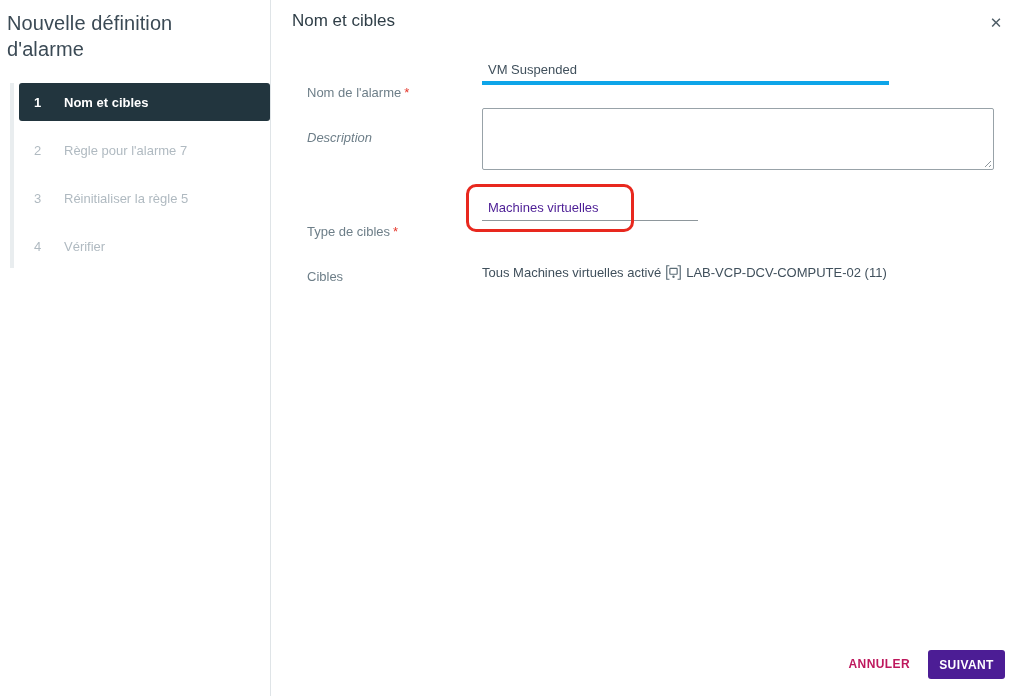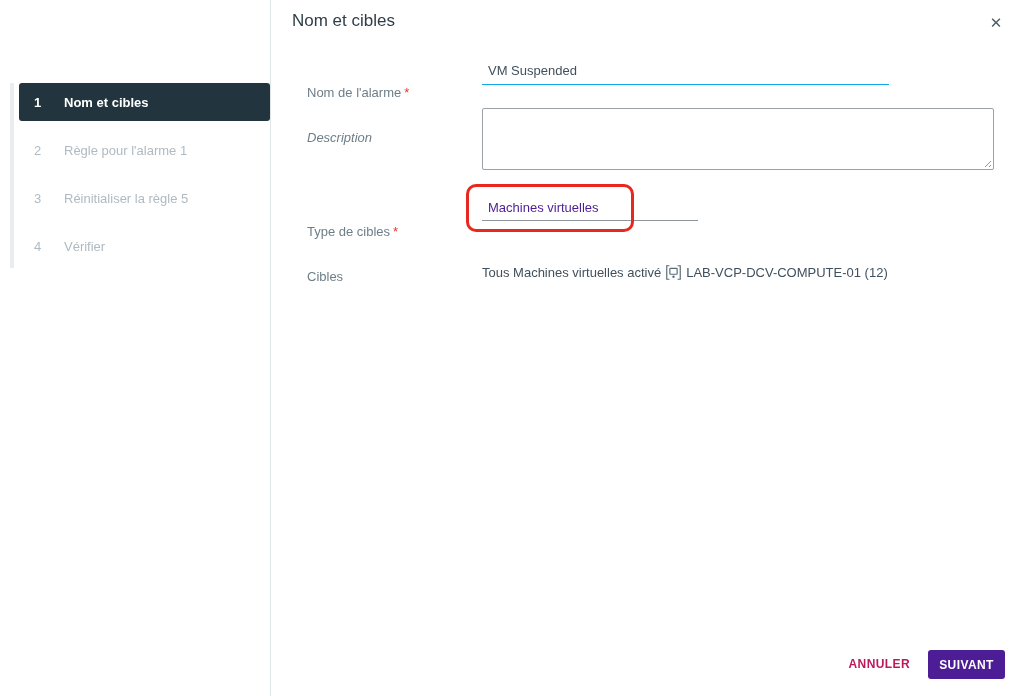--- a/index.html
+++ b/index.html
@@ -40,21 +40,21 @@
   .form-label { position: absolute; left: 36px; font-size: 13px; color: #6d7e88; white-space: nowrap; margin-top: 28px; }
   .required-marker { color: #e5382c; margin-left: 3px; font-size: 13px; }
 
   .lbl-alarm-name { top: 57px; }
   .lbl-description { top: 102px; font-style: italic; }
   .lbl-target-type { top: 196px; }
   .lbl-targets { top: 241px; }
 
   .underline-input {
     position: absolute; left: 211px; top: 59px; width: 407px; height: 26px;
-    border: none; border-bottom: 1px solid #0ea5e9; background: transparent;
+    border: none; border-bottom: 4px solid #0ea5e9; background: transparent;
     font-family: "Liberation Sans", sans-serif; font-size: 13px; color: #40505c;
     padding: 0 0 2px 6px; outline: none;
   }
 
   .textarea-wrap { position: absolute; left: 211px; top: 108px; width: 512px; height: 62px; }
   .description-textarea {
     width: 100%; height: 100%; resize: none;
     border: 1px solid #98a2a8; border-radius: 2px; background: #fff;
     font-family: "Liberation Sans", sans-serif; font-size: 13px; color: #40505c;
     padding: 4px 6px; outline: none;
@@ -97,30 +97,31 @@
     position: absolute; right: 18px; bottom: 17px; width: 77px; height: 29px;
     background: #4c1d95; border: none; border-radius: 3px; cursor: pointer;
     font-family: "Liberation Sans", sans-serif;
     font-size: 12px; font-weight: bold; letter-spacing: 0.4px; color: #ffffff;
   }
 </style>
 </head>
 <body>
 
 <div class="left-panel">
+  <div class="dialog-title">Nouvelle définition d'alarme</div>
 
   <div class="step-rail"></div>
 
   <div class="step active" style="top:83px">
     <span class="num">1</span>
     <span class="lbl">Nom et cibles</span>
   </div>
   <div class="step" style="top:131px">
     <span class="num">2</span>
-    <span class="lbl">Règle pour l'alarme 1</span>
+    <span class="lbl">Règle pour l'alarme 7</span>
   </div>
   <div class="step" style="top:179px">
     <span class="num">3</span>
     <span class="lbl">Réinitialiser la règle 5</span>
   </div>
   <div class="step" style="top:227px">
     <span class="num">4</span>
     <span class="lbl">Vérifier</span>
   </div>
 </div>
@@ -147,18 +148,18 @@
 
   <div class="form-label lbl-targets">Cibles</div>
   <div class="targets-value">
     <span>Tous Machines virtuelles activé</span>
     <svg class="vm-icon" viewBox="0 0 14 14" fill="none">
       <path d="M3.2 0.7 H0.7 V13.3 H3.2" stroke="#5a6b75" stroke-width="1.1"></path>
       <path d="M10.8 0.7 H13.3 V13.3 H10.8" stroke="#5a6b75" stroke-width="1.1"></path>
       <rect x="3.6" y="3.2" width="6.8" height="5.4" rx="0.6" stroke="#5a6b75" stroke-width="1.1"></rect>
       <circle cx="7" cy="11" r="1.1" fill="#5a6b75"></circle>
     </svg>
-    <span>LAB-VCP-DCV-COMPUTE-01 (12)</span>
+    <span>LAB-VCP-DCV-COMPUTE-02 (11)</span>
   </div>
 
   <button class="cancel-btn">ANNULER</button>
   <button class="next-btn">SUIVANT</button>
 </div>
 
 </body></html>

